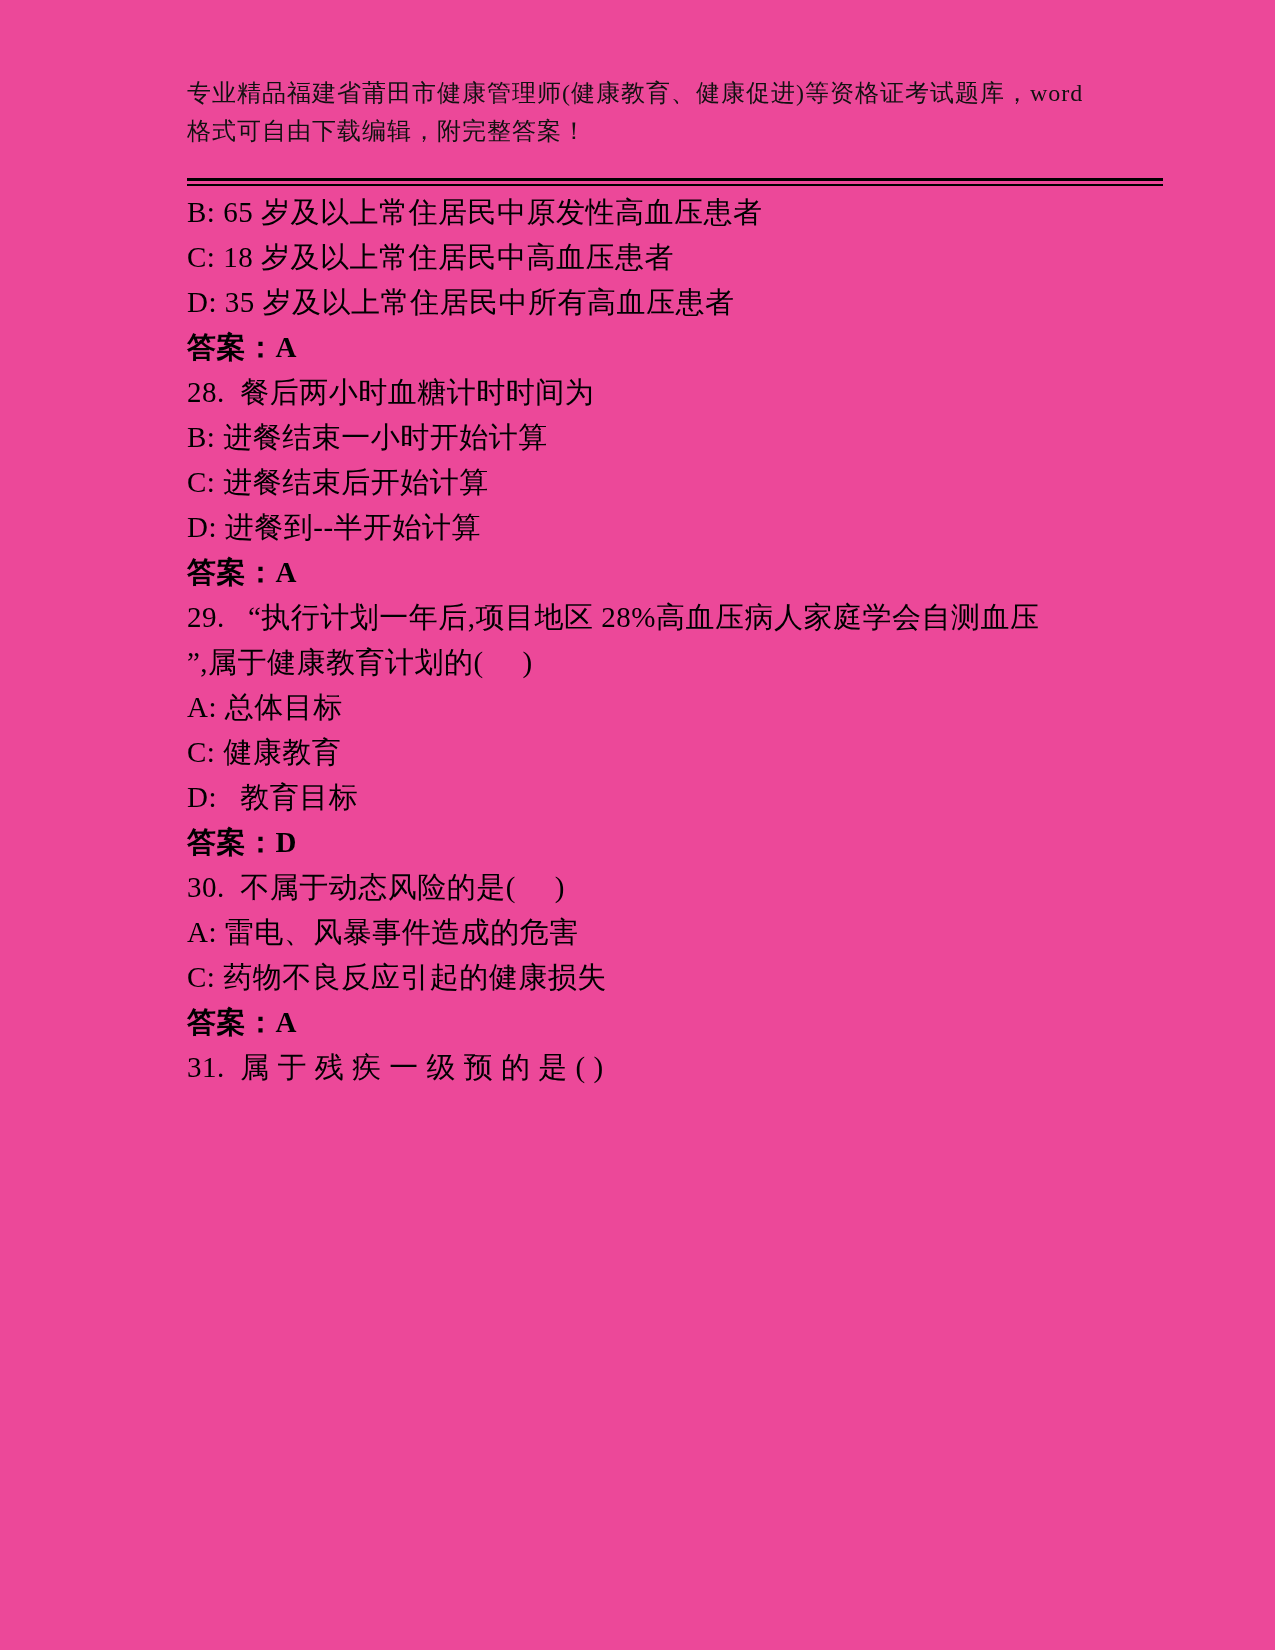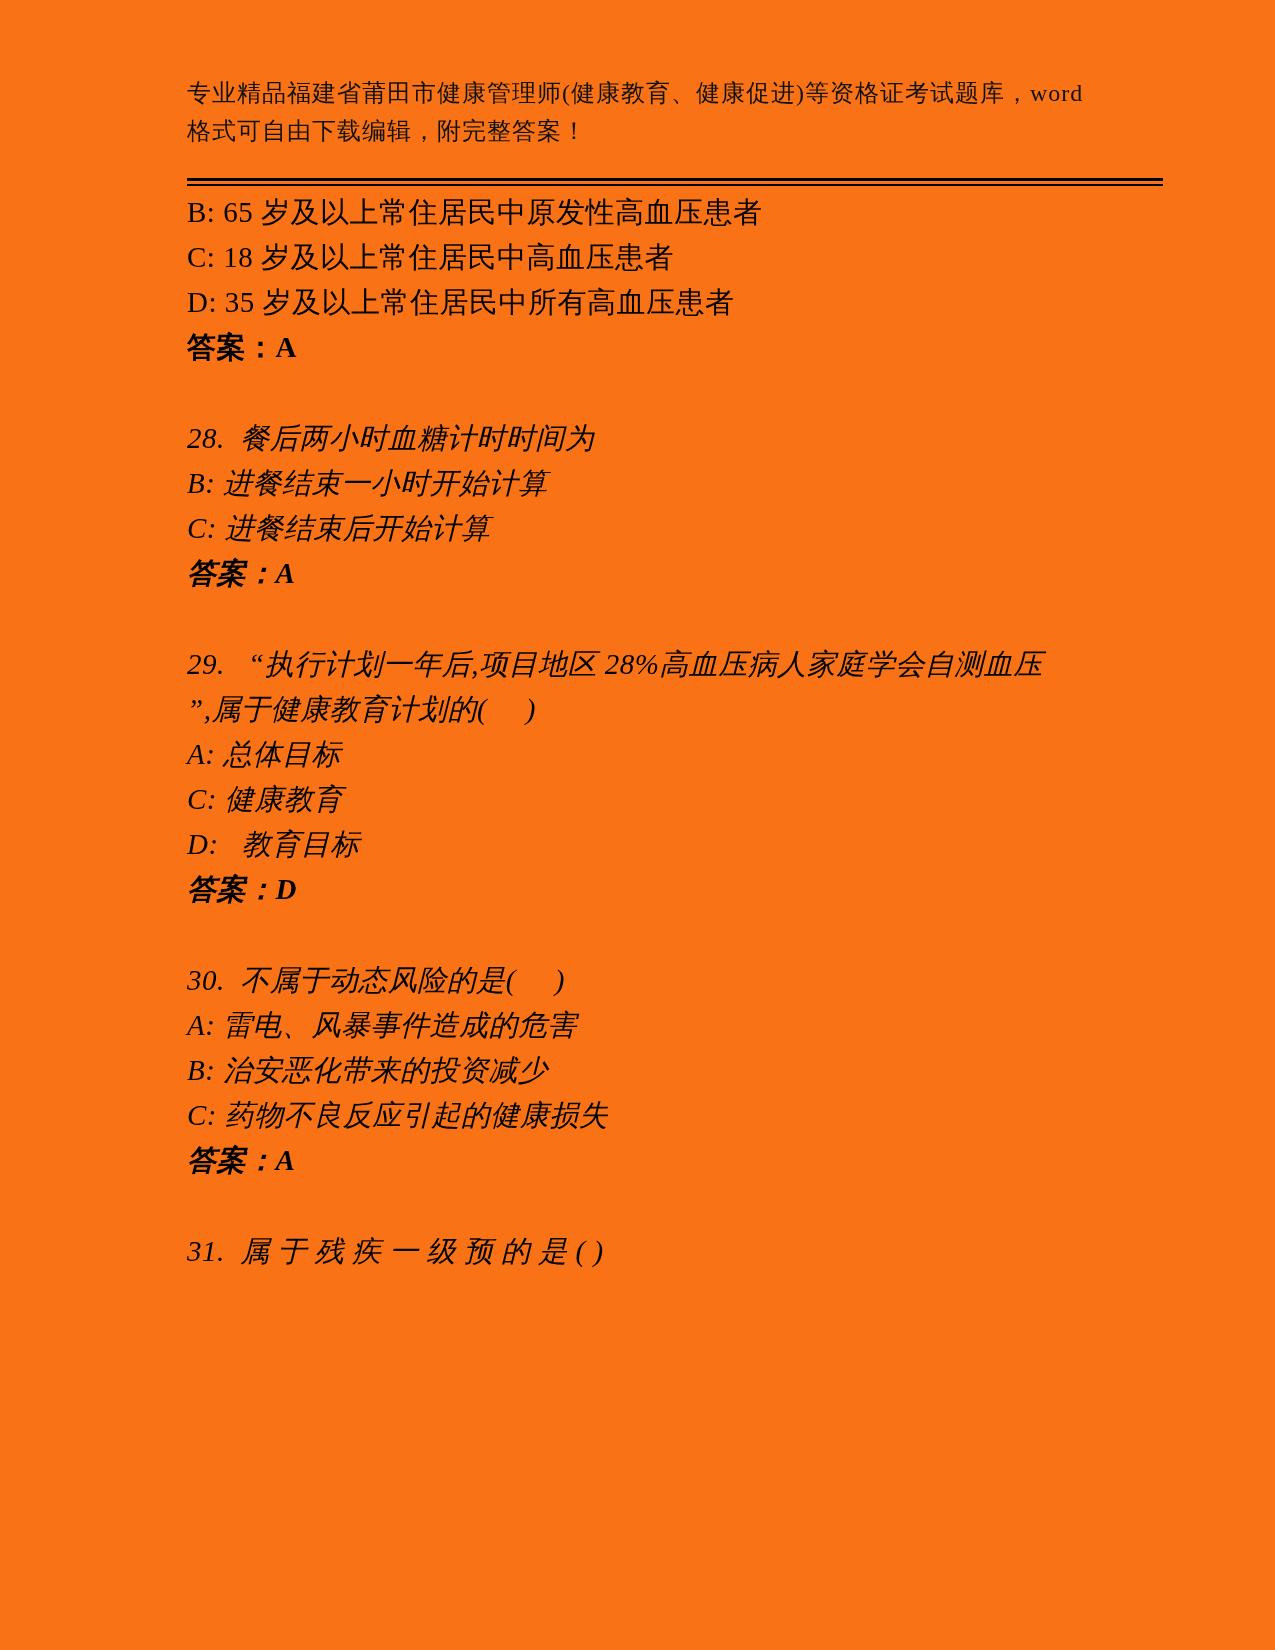--- a/index.html
+++ b/index.html
@@ -4,21 +4,21 @@
 <style>
   html, body {
     margin: 0;
     padding: 0;
     background: #ffffff;
   }
   .page {
     position: relative;
     width: 1275px;
     height: 1650px;
-    background: #f97316;
+    background: #ec4899;
     color: #000000;
     font-family: "Liberation Serif", "DejaVu Serif", serif;
     overflow: hidden;
   }
   .content {
     position: absolute;
     left: 187px;
     top: 74px;
     width: 976px;
   }
@@ -39,22 +39,20 @@
   }
   .body-text {
     margin-top: 4px;
     font-size: 29px;
     line-height: 45px;
   }
   .question-block {
     margin: 0;
   }
   .question-block + .question-block {
-    margin-top: 46px;
-    font-style: italic;
   }
   .line {
     margin: 0;
     white-space: pre-wrap;
     letter-spacing: 0.5px;
   }
   .answer {
     font-weight: bold;
   }
 </style>
@@ -77,36 +75,36 @@
         <p class="line">B: 65 岁及以上常住居民中原发性高血压患者</p>
         <p class="line">C: 18 岁及以上常住居民中高血压患者</p>
         <p class="line">D: 35 岁及以上常住居民中所有高血压患者</p>
         <p class="line answer">答案：A</p>
       </div>
 
       <div class="question-block">
         <p class="line">28.  餐后两小时血糖计时时间为</p>
         <p class="line">B: 进餐结束一小时开始计算</p>
         <p class="line">C: 进餐结束后开始计算</p>
+        <p class="line">D: 进餐到--半开始计算</p>
         <p class="line answer">答案：A</p>
       </div>
 
       <div class="question-block">
         <p class="line">29.   “执行计划一年后,项目地区 28%高血压病人家庭学会自测血压</p>
         <p class="line">”,属于健康教育计划的(     )</p>
         <p class="line">A: 总体目标</p>
         <p class="line">C: 健康教育</p>
         <p class="line">D:   教育目标</p>
         <p class="line answer">答案：D</p>
       </div>
 
       <div class="question-block">
         <p class="line">30.  不属于动态风险的是(     )</p>
         <p class="line">A: 雷电、风暴事件造成的危害</p>
-        <p class="line">B: 治安恶化带来的投资减少</p>
         <p class="line">C: 药物不良反应引起的健康损失</p>
         <p class="line answer">答案：A</p>
       </div>
 
       <div class="question-block">
         <p class="line">31.  属 于 残 疾 一 级 预 的 是 ( )</p>
       </div>
 
     </div>
   </div>

